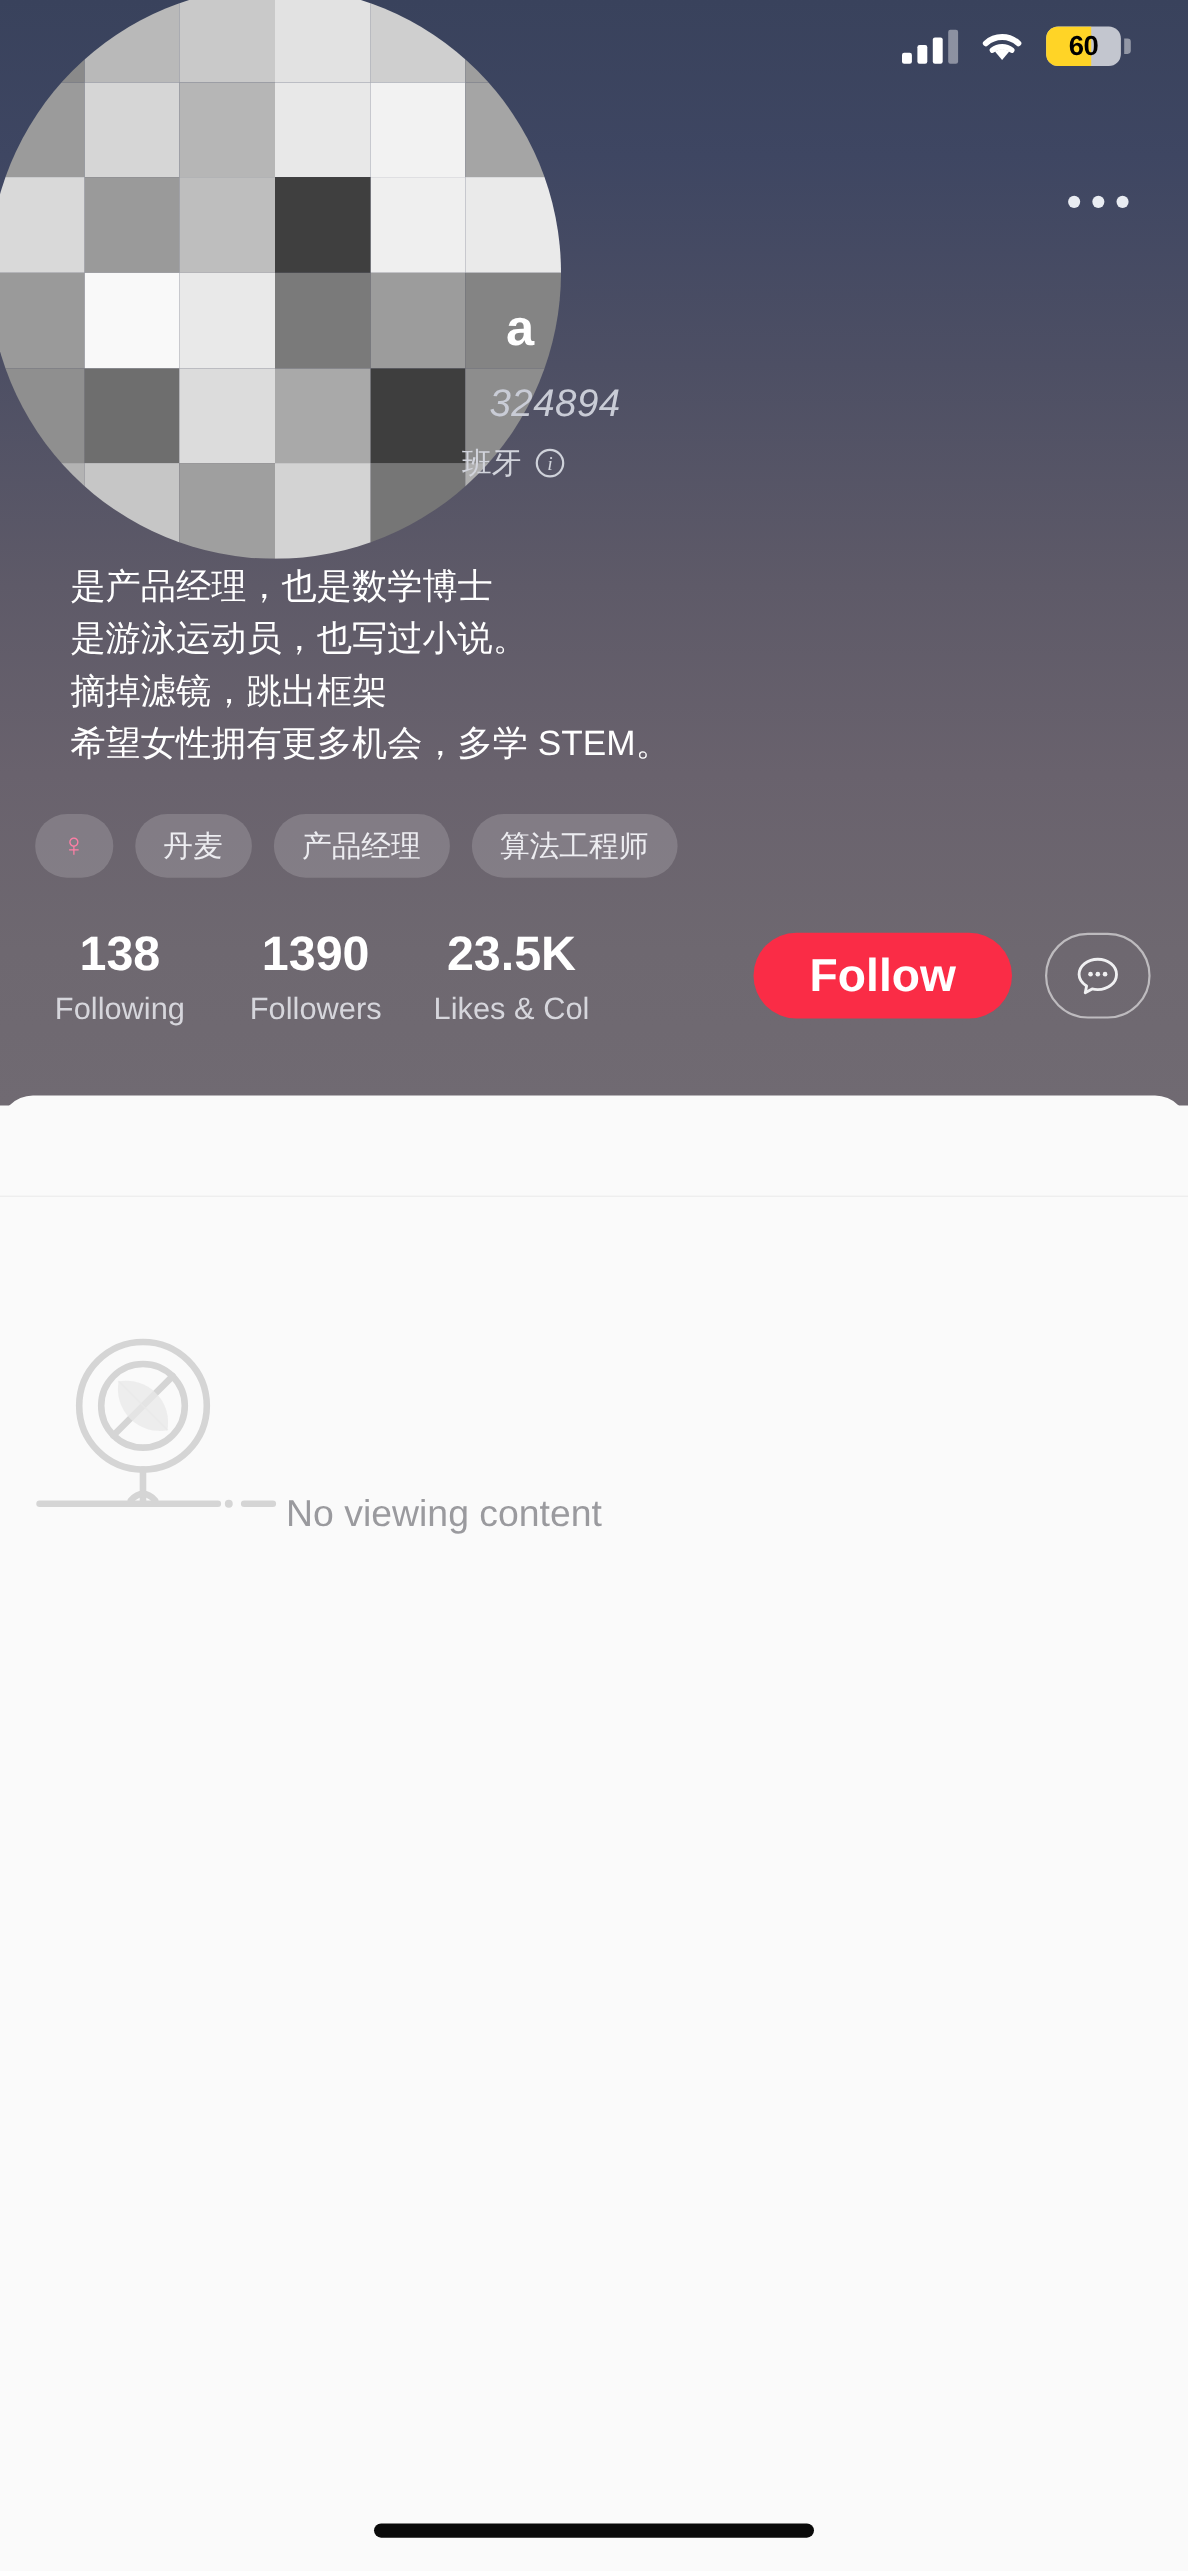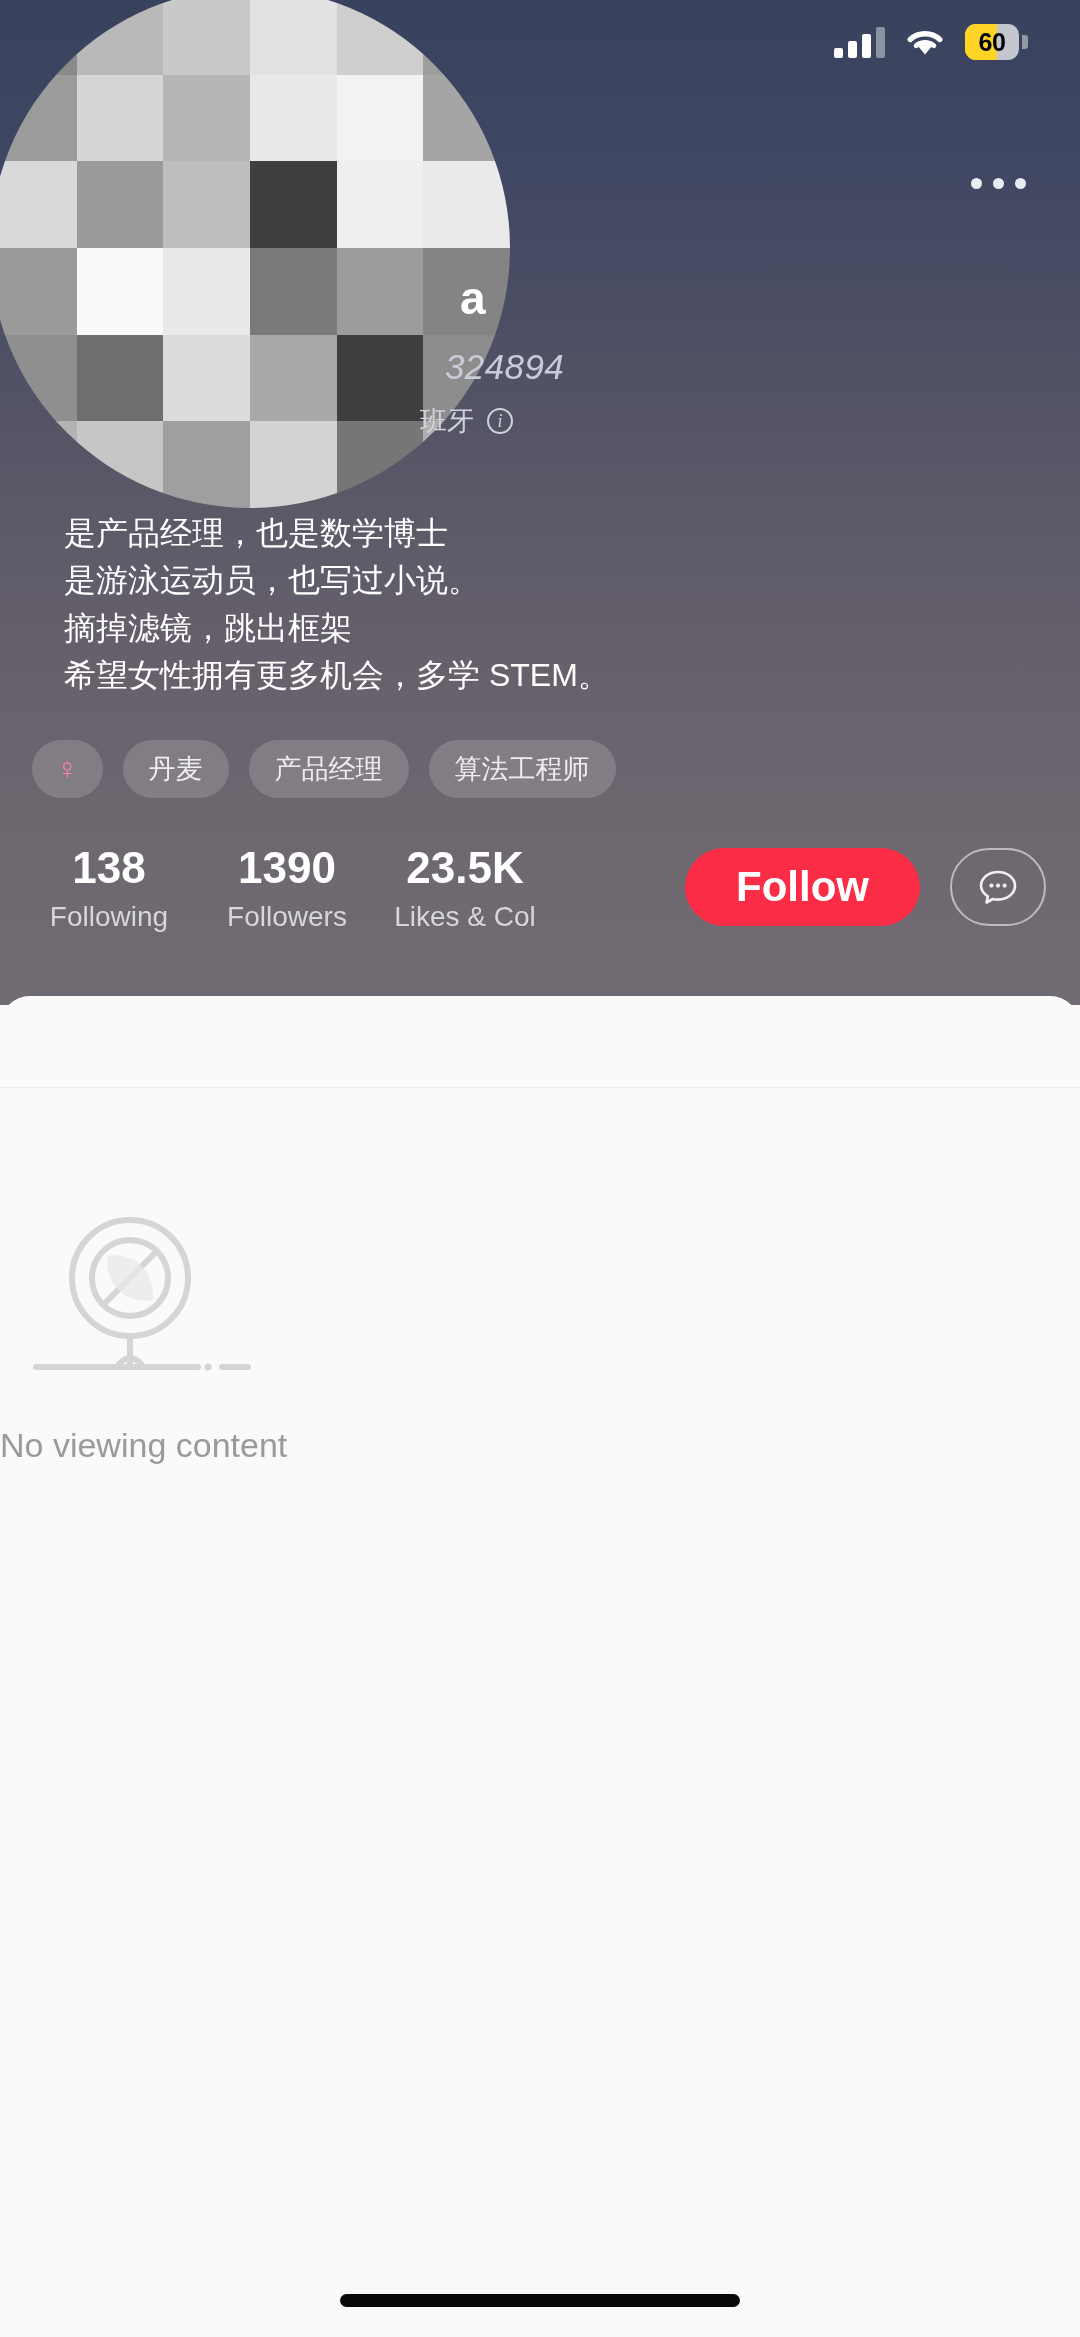--- a/index.html
+++ b/index.html
@@ -23,21 +23,21 @@
     padding-right:52px; gap:18px;
   }
   .sig { display:flex; align-items:flex-end; gap:5px; height:32px; }
   .sig i { display:block; width:9px; background:#fff; border-radius:2px; }
   .sig i:nth-child(1){ height:10px; }
   .sig i:nth-child(2){ height:17px; }
   .sig i:nth-child(3){ height:24px; }
   .sig i:nth-child(4){ height:31px; background:rgba(255,255,255,.42); }
   .wifi { width:44px; height:32px; position:relative; }
   .battery {
-    position:relative; width:54px; height:36px;
+    position:relative; width:68px; height:36px;
     border-radius:11px; background:#C3C6CF; overflow:hidden;
     display:flex; align-items:center; justify-content:center;
   }
   .battery .fill {
     position:absolute; left:0; top:0; bottom:0; width:60%;
     background:#FFD426;
   }
   .battery .pct {
     position:relative; font-size:25px; font-weight:700; color:#000;
     letter-spacing:-0.5px; line-height:1;
@@ -120,21 +120,21 @@
     display:flex; align-items:center; justify-content:center;
   }
 
   
   .sheet {
     position:absolute; left:0; top:996px; width:1080px; height:1341px;
     background:#FAFAFA; border-radius:30px 30px 0 0;
   }
   .tabbar { height:92px; width:100%; border-bottom:1px solid #ECECEC; }
   .empty {
-    display:flex; flex-direction:column; align-items:flex-start;
+    display:flex; flex-direction:row; align-items:flex-end;
     padding-top:118px;
   }
   .empty-ic { width:260px; height:190px; }
   .empty-txt { font-size:34px; color:#9A9A9E; margin-top:30px; }
 
   
   .home-ind {
     position:absolute; left:50%; transform:translateX(-50%);
     bottom:30px; width:400px; height:13px; border-radius:7px; background:#0A0A0A;
   }

